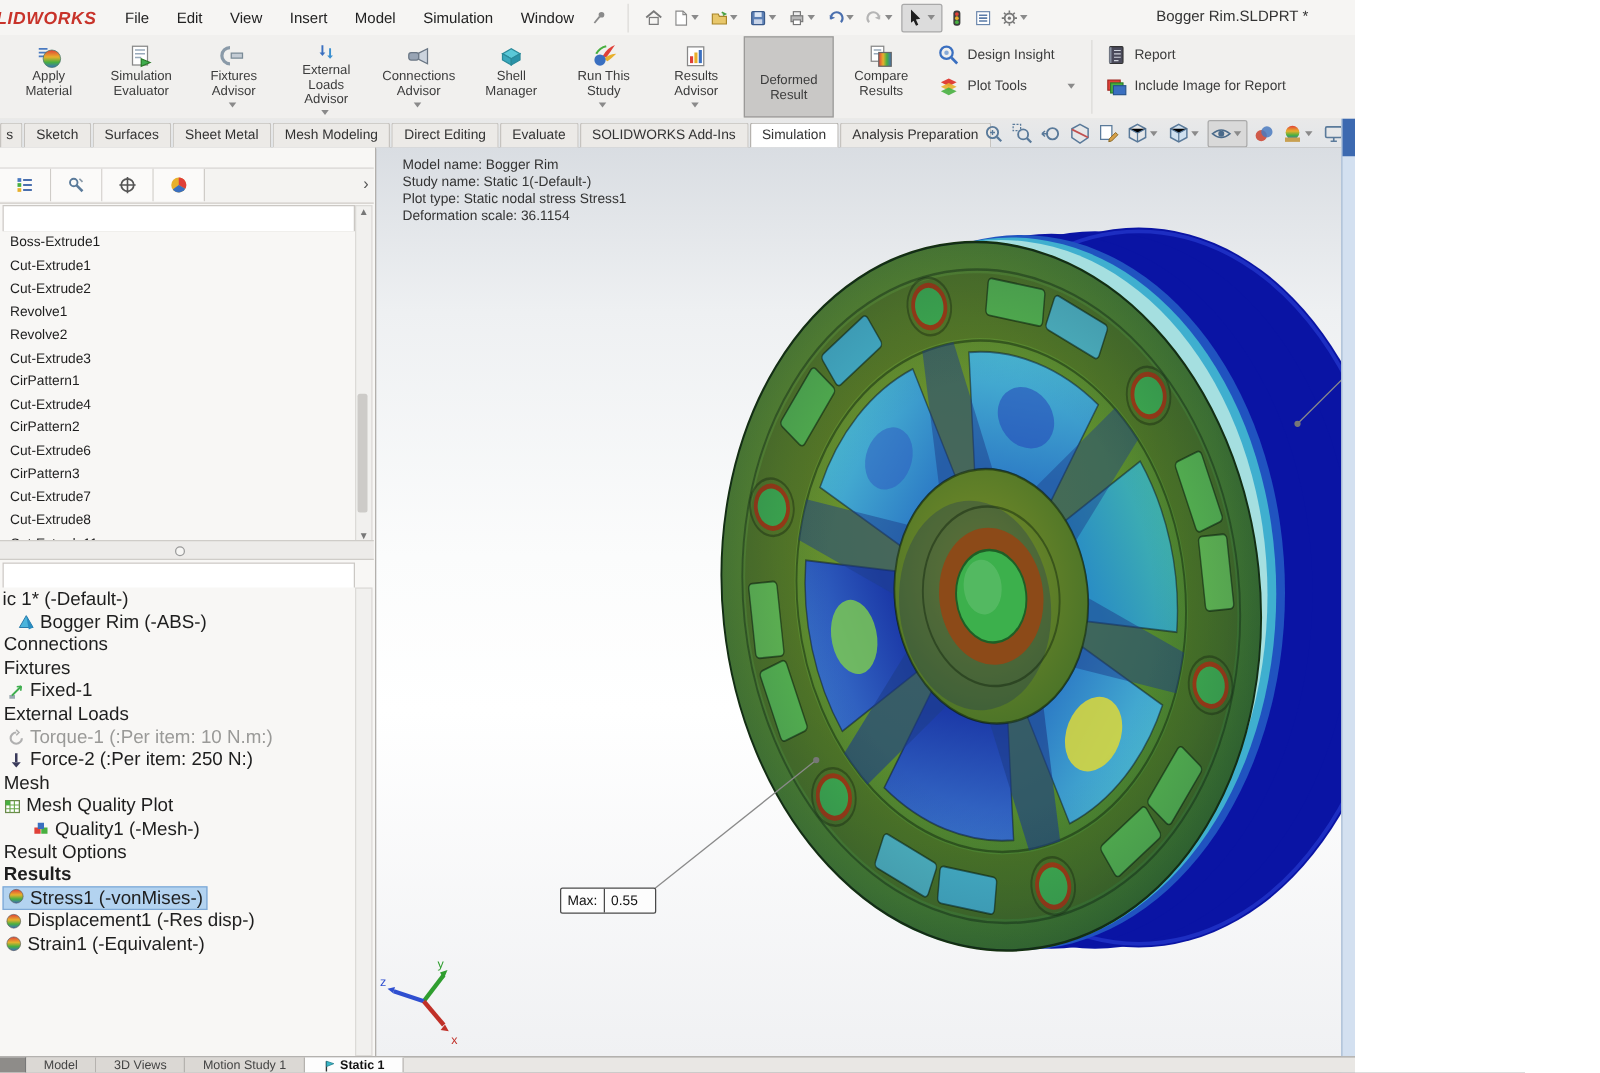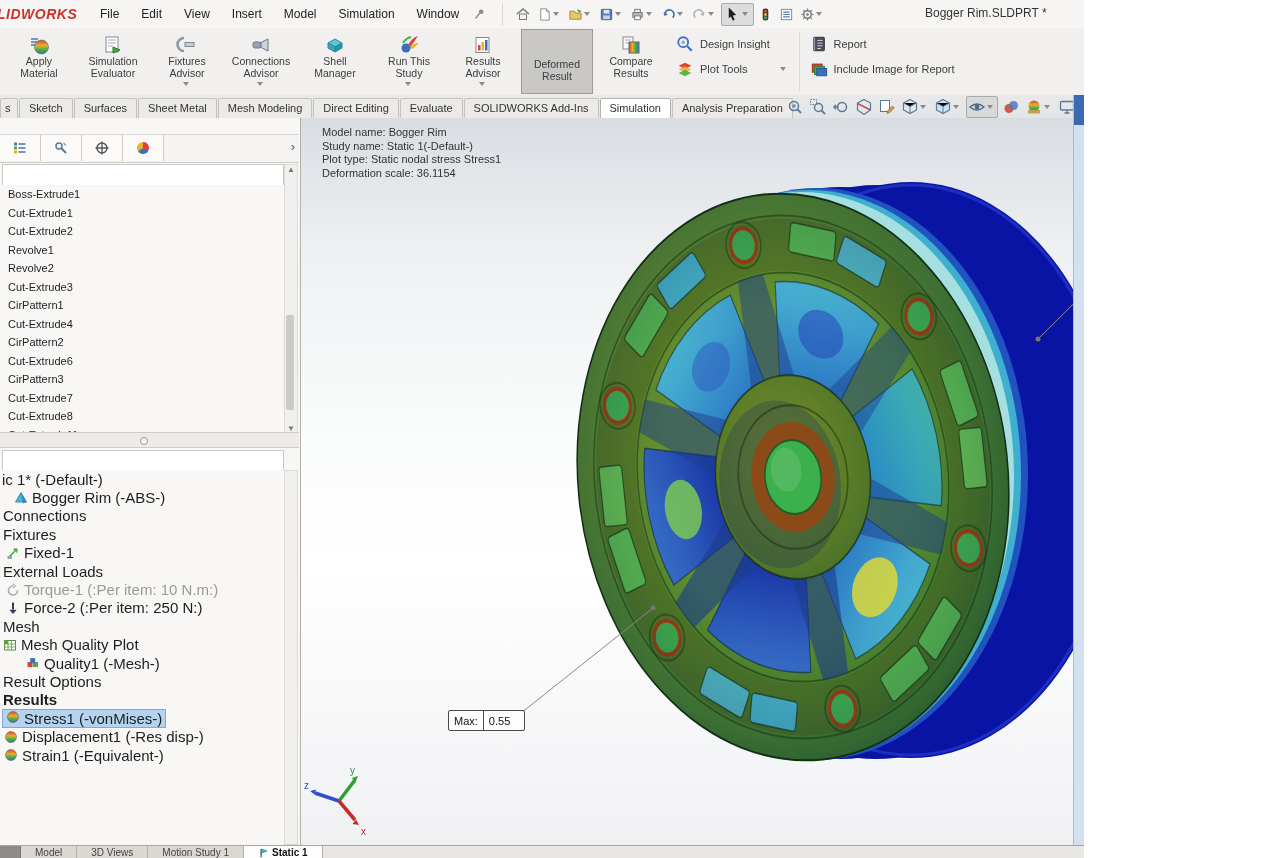--- a/index.html
+++ b/index.html
@@ -265,20 +265,32 @@
           <path d="M8 4 a6.5 6.5 0 1 0 0 13" fill="none" stroke="#8a9aa8" stroke-width="2.6"></path>
           <rect x="9" y="8.5" width="9" height="4" fill="#c4ccd4" stroke="#7a8a96"></rect>
         </svg>
       <span>Fixtures Advisor</span>
         <span class="arr-slot">
           <i class="drop"></i>
         </span>
     </div>
     <div class="rbtn">
       <svg width="22" height="22" viewBox="0 0 22 22">
+          <path d="M7 3 v8" stroke="#3a6fc0" stroke-width="2"></path>
+          <path d="M7 14 l-3-3.5 h6 z" fill="#3a6fc0"></path>
+          <path d="M15 6 v8" stroke="#3a8fd0" stroke-width="2"></path>
+          <path d="M15 17 l-3-3.5 h6 z" fill="#3a8fd0"></path>
+        </svg>
+      <span>External Loads Advisor</span>
+        <span class="arr-slot">
+          <i class="drop"></i>
+        </span>
+    </div>
+    <div class="rbtn">
+      <svg width="22" height="22" viewBox="0 0 22 22">
           <rect x="3" y="8" width="8" height="6" rx="2" fill="#98a4b4" stroke="#6a7684"></rect>
           <path d="M11 8.5 l7-3.5 v12 l-7-3.5 z" fill="#ccd4de" stroke="#6a7684"></path>
         </svg>
       <span>Connections Advisor</span>
         <span class="arr-slot">
           <i class="drop"></i>
         </span>
     </div>
     <div class="rbtn">
       <svg width="22" height="22" viewBox="0 0 22 22">

